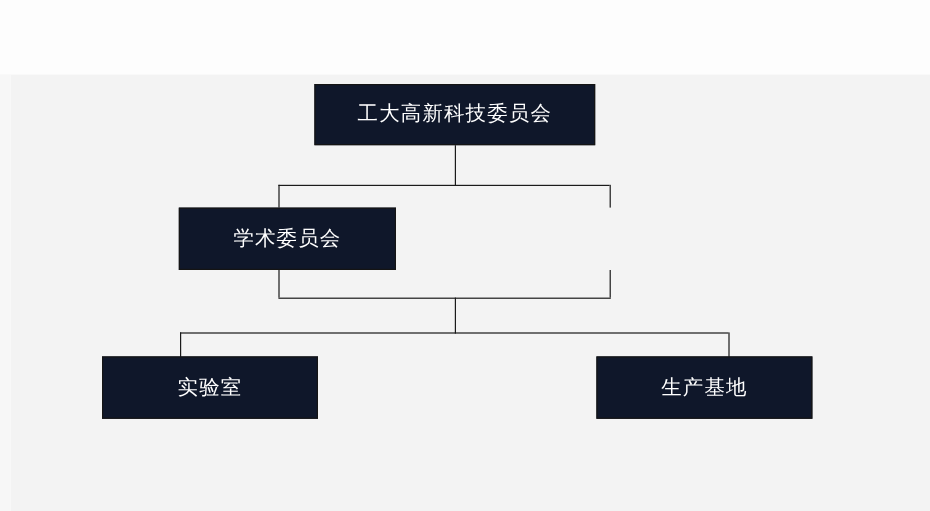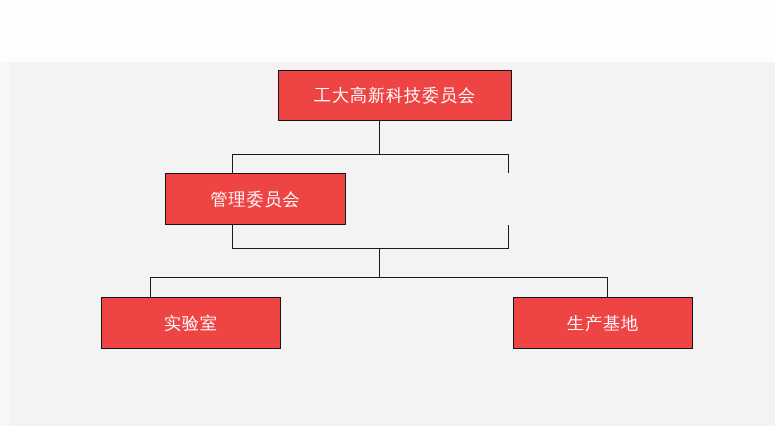--- a/index.html
+++ b/index.html
@@ -51,29 +51,28 @@
     position: absolute;
     background: #1a1a1a;
   }
   .vline { width: 1px; }
   .hline { height: 1px; }
 
   
   .node {
     position: absolute;
     box-sizing: border-box;
-    background: #ef4444;
+    background: #0f172a;
     border: 1px solid #141414;
     color: #ffffff;
     display: flex;
     align-items: center;
     justify-content: center;
     letter-spacing: 1px;
     white-space: nowrap;
-    margin-left: 16px;
   }
   .node-label {
     display: block;
     line-height: 1;
   }
 
   .node-root {
     left: 262px;
     top: 70px;
     width: 234px;
@@ -138,21 +137,21 @@
 
   <div class="line vline" style="left:150px; top:277px; height:21px;"></div>
 
   <div class="line vline" style="left:607px; top:277px; height:21px;"></div>
 
   <div class="node node-root">
     <span class="node-label">工大高新科技委员会</span>
   </div>
 
   <div class="node node-mid-left">
-    <span class="node-label">管理委员会</span>
+    <span class="node-label">学术委员会</span>
   </div>
 
 
   <div class="node node-leaf-right">
     <span class="node-label">生产基地</span>
   </div>
 
   <div class="node node-leaf-left">
     <span class="node-label">实验室</span>
   </div>

